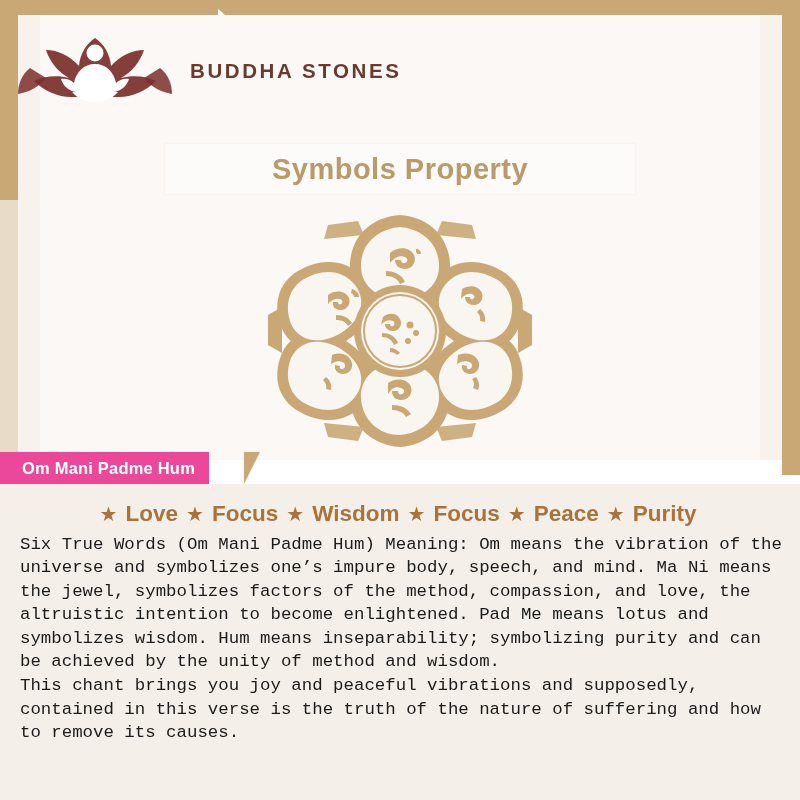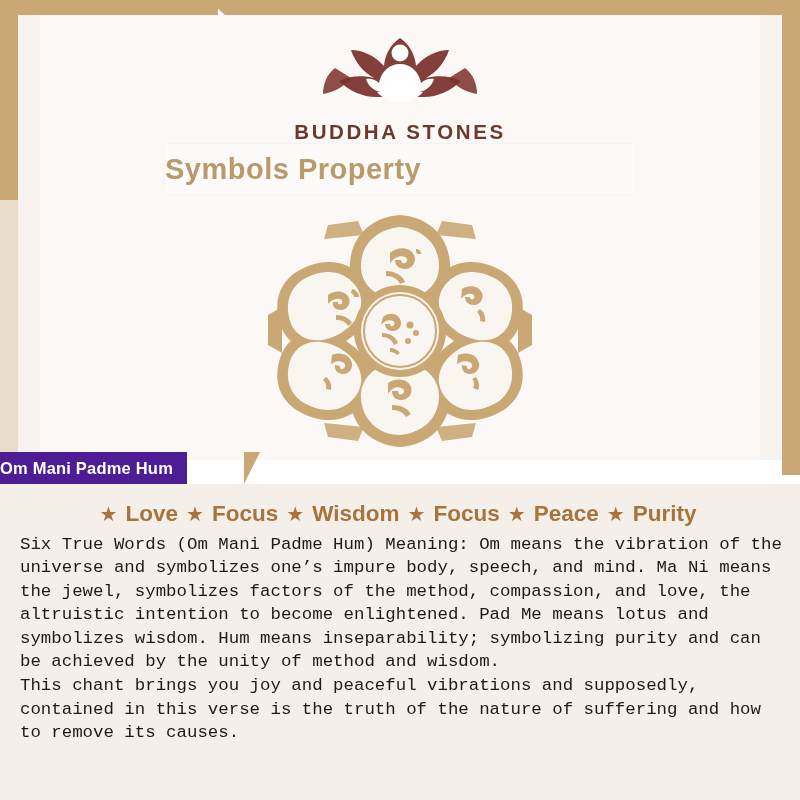--- a/index.html
+++ b/index.html
@@ -80,21 +80,21 @@
     right: 40px;
     height: 445px;
     background: #fbf8f5;
   }
 
   
   .logo-wrap {
     position: absolute;
     left: 0; right: 0; top: 22px;
     display: flex;
-    flex-direction: column;
+    flex-direction: row;
     align-items: center;
   }
   .logo-mark {
     width: 190px;
     height: 94px;
   }
   .logo-text {
     margin-top: 4px;
     font-size: 20.5px;
     letter-spacing: 2.6px;
@@ -107,20 +107,21 @@
   .title-bar {
     position: absolute;
     left: 165px;
     top: 144px;
     width: 470px;
     height: 50px;
     background: #fdfbf9;
     box-shadow: 0 0 0 1px rgba(0,0,0,0.02);
     display: flex;
     align-items: center;
+    justify-content: center;
   }
   .title-text {
     font-size: 29px;
     font-weight: bold;
     color: #b99a6b;
     letter-spacing: 0.5px;
   }
 
   
   .mandala-wrap {
@@ -130,26 +131,27 @@
     display: flex;
     justify-content: center;
   }
 
   
   .tab {
     position: absolute;
     left: 0;
     top: 452px;
     height: 32px;
-    background: #4c1d95;
+    background: #ec4899;
     color: #ffffff;
     font-weight: bold;
     font-size: 16.5px;
     display: flex;
     align-items: center;
+    padding-left: 22px;
     padding-right: 14px;
     letter-spacing: 0.2px;
   }
   .tab-notch {
     position: absolute;
     left: 244px;
     top: 452px;
     width: 0; height: 0;
     border-top: 32px solid #c9a876;
     border-right: 16px solid transparent;

